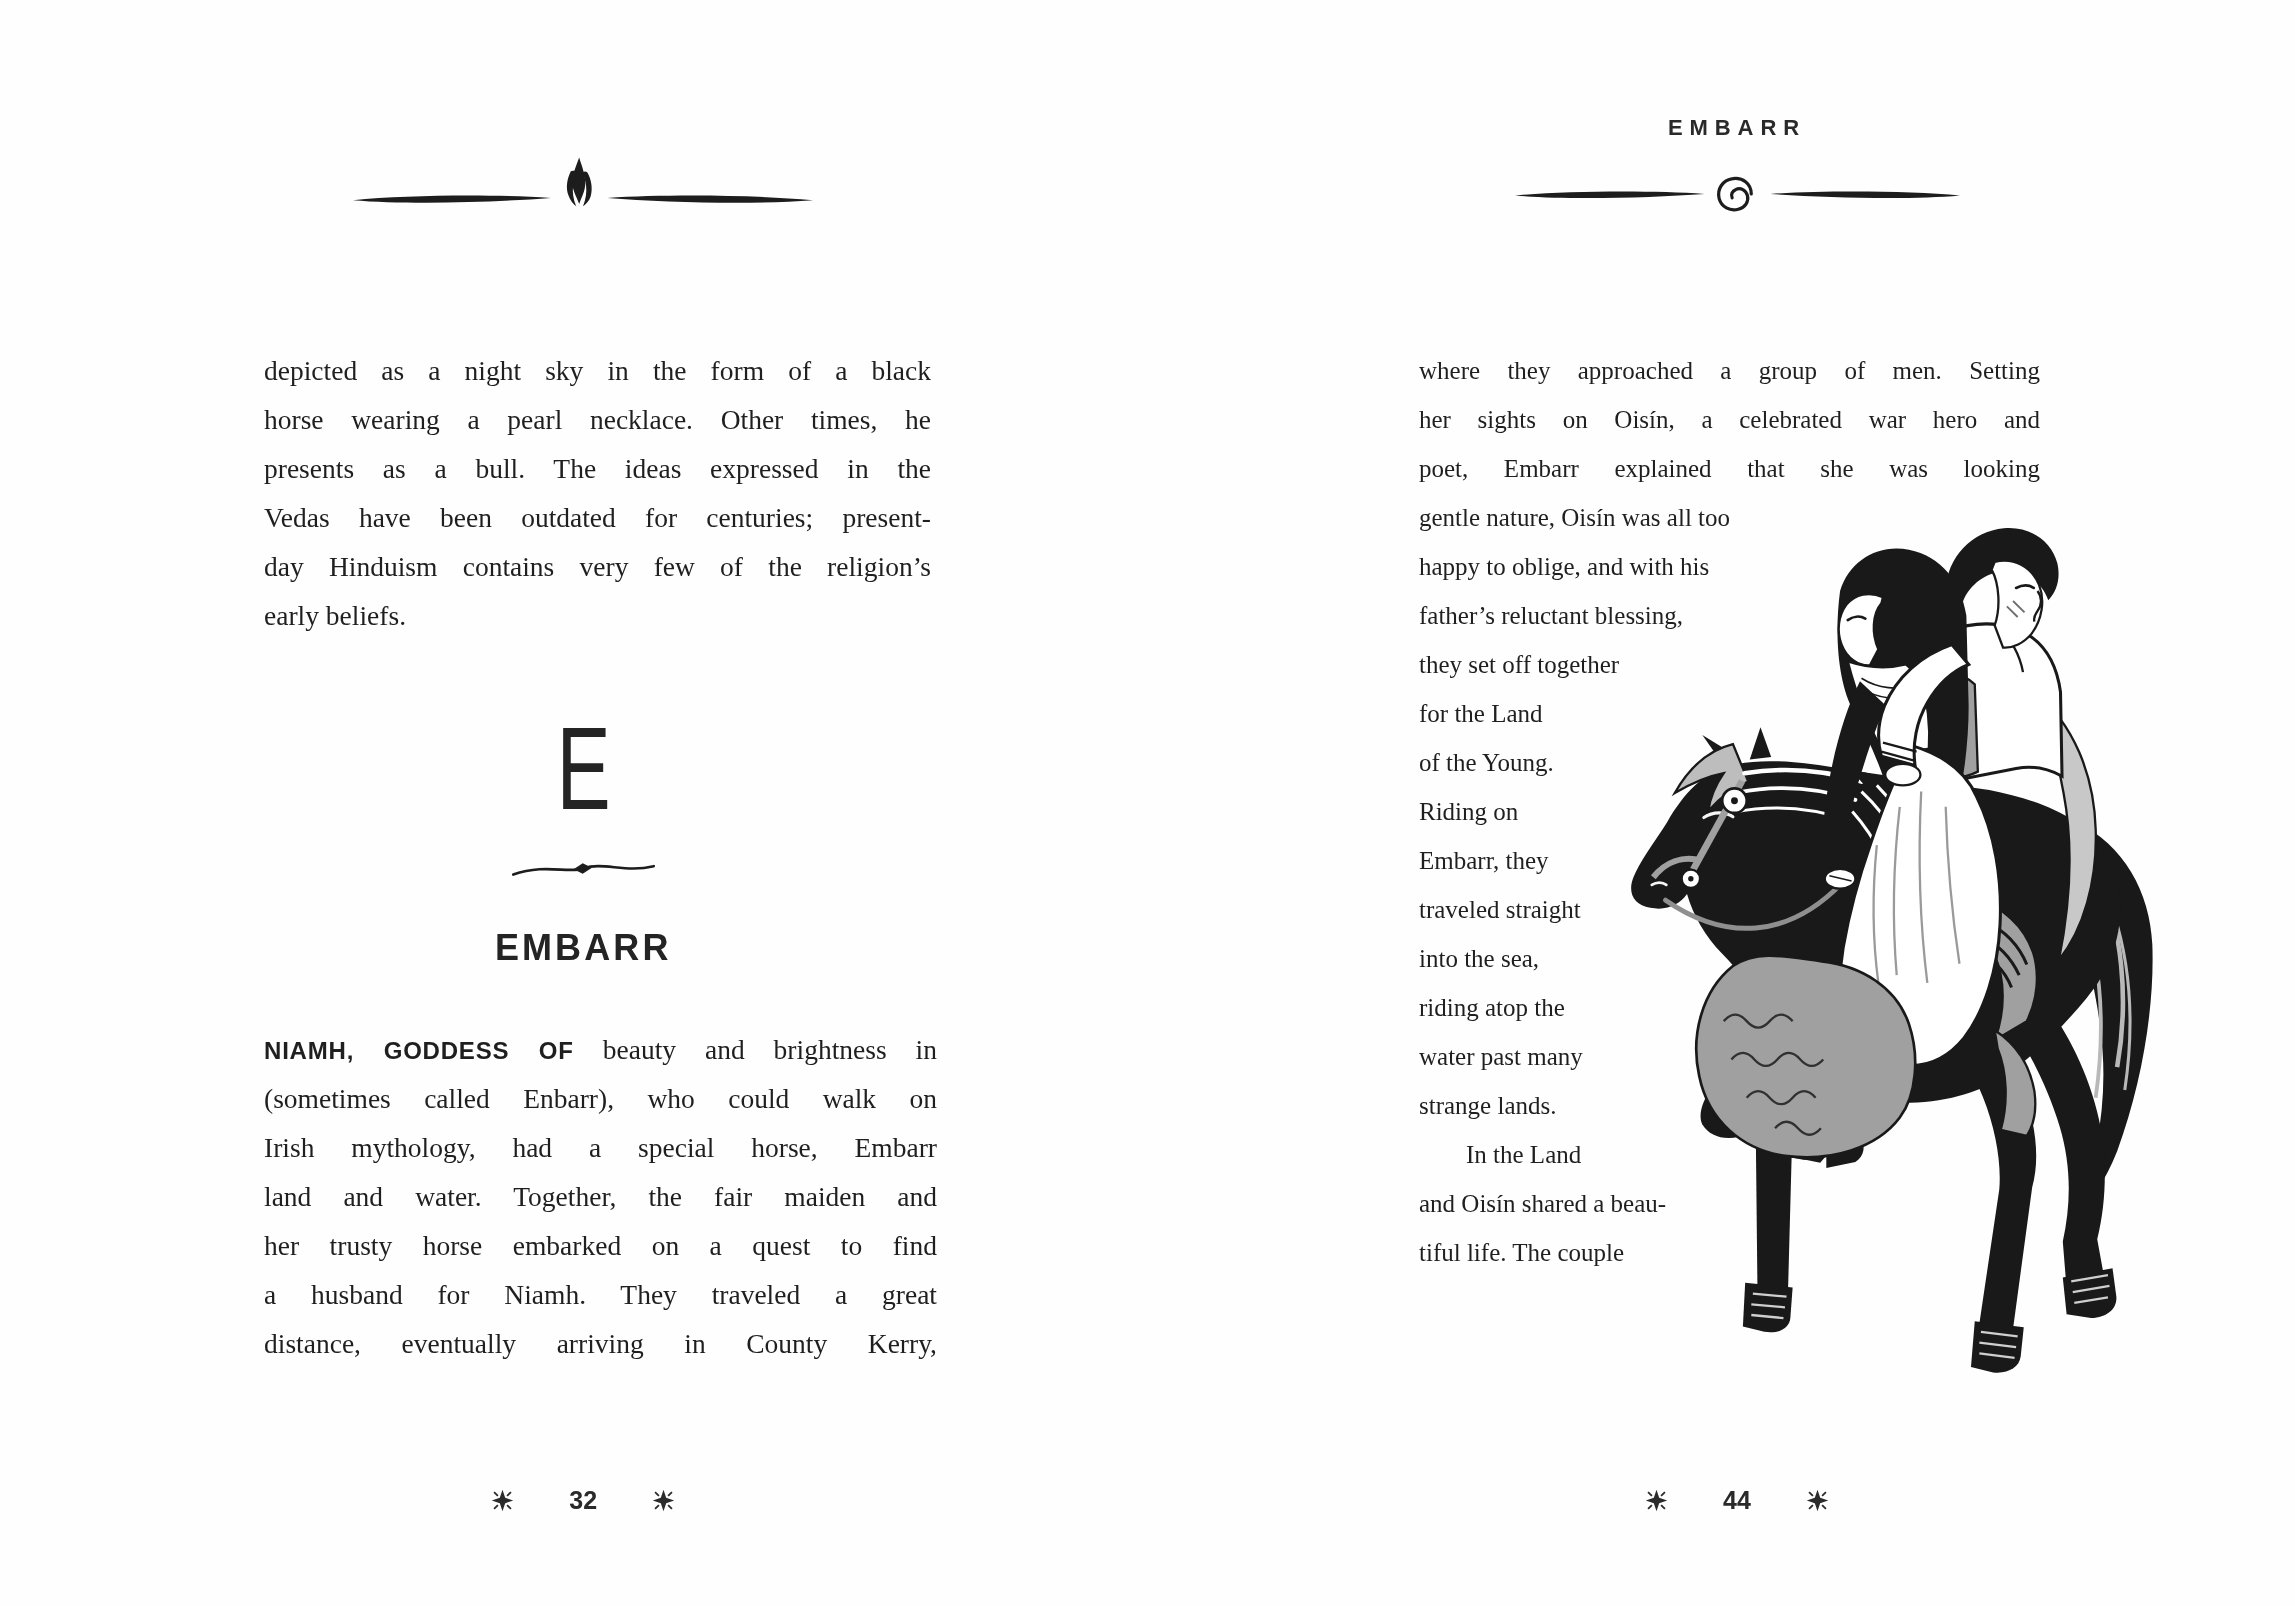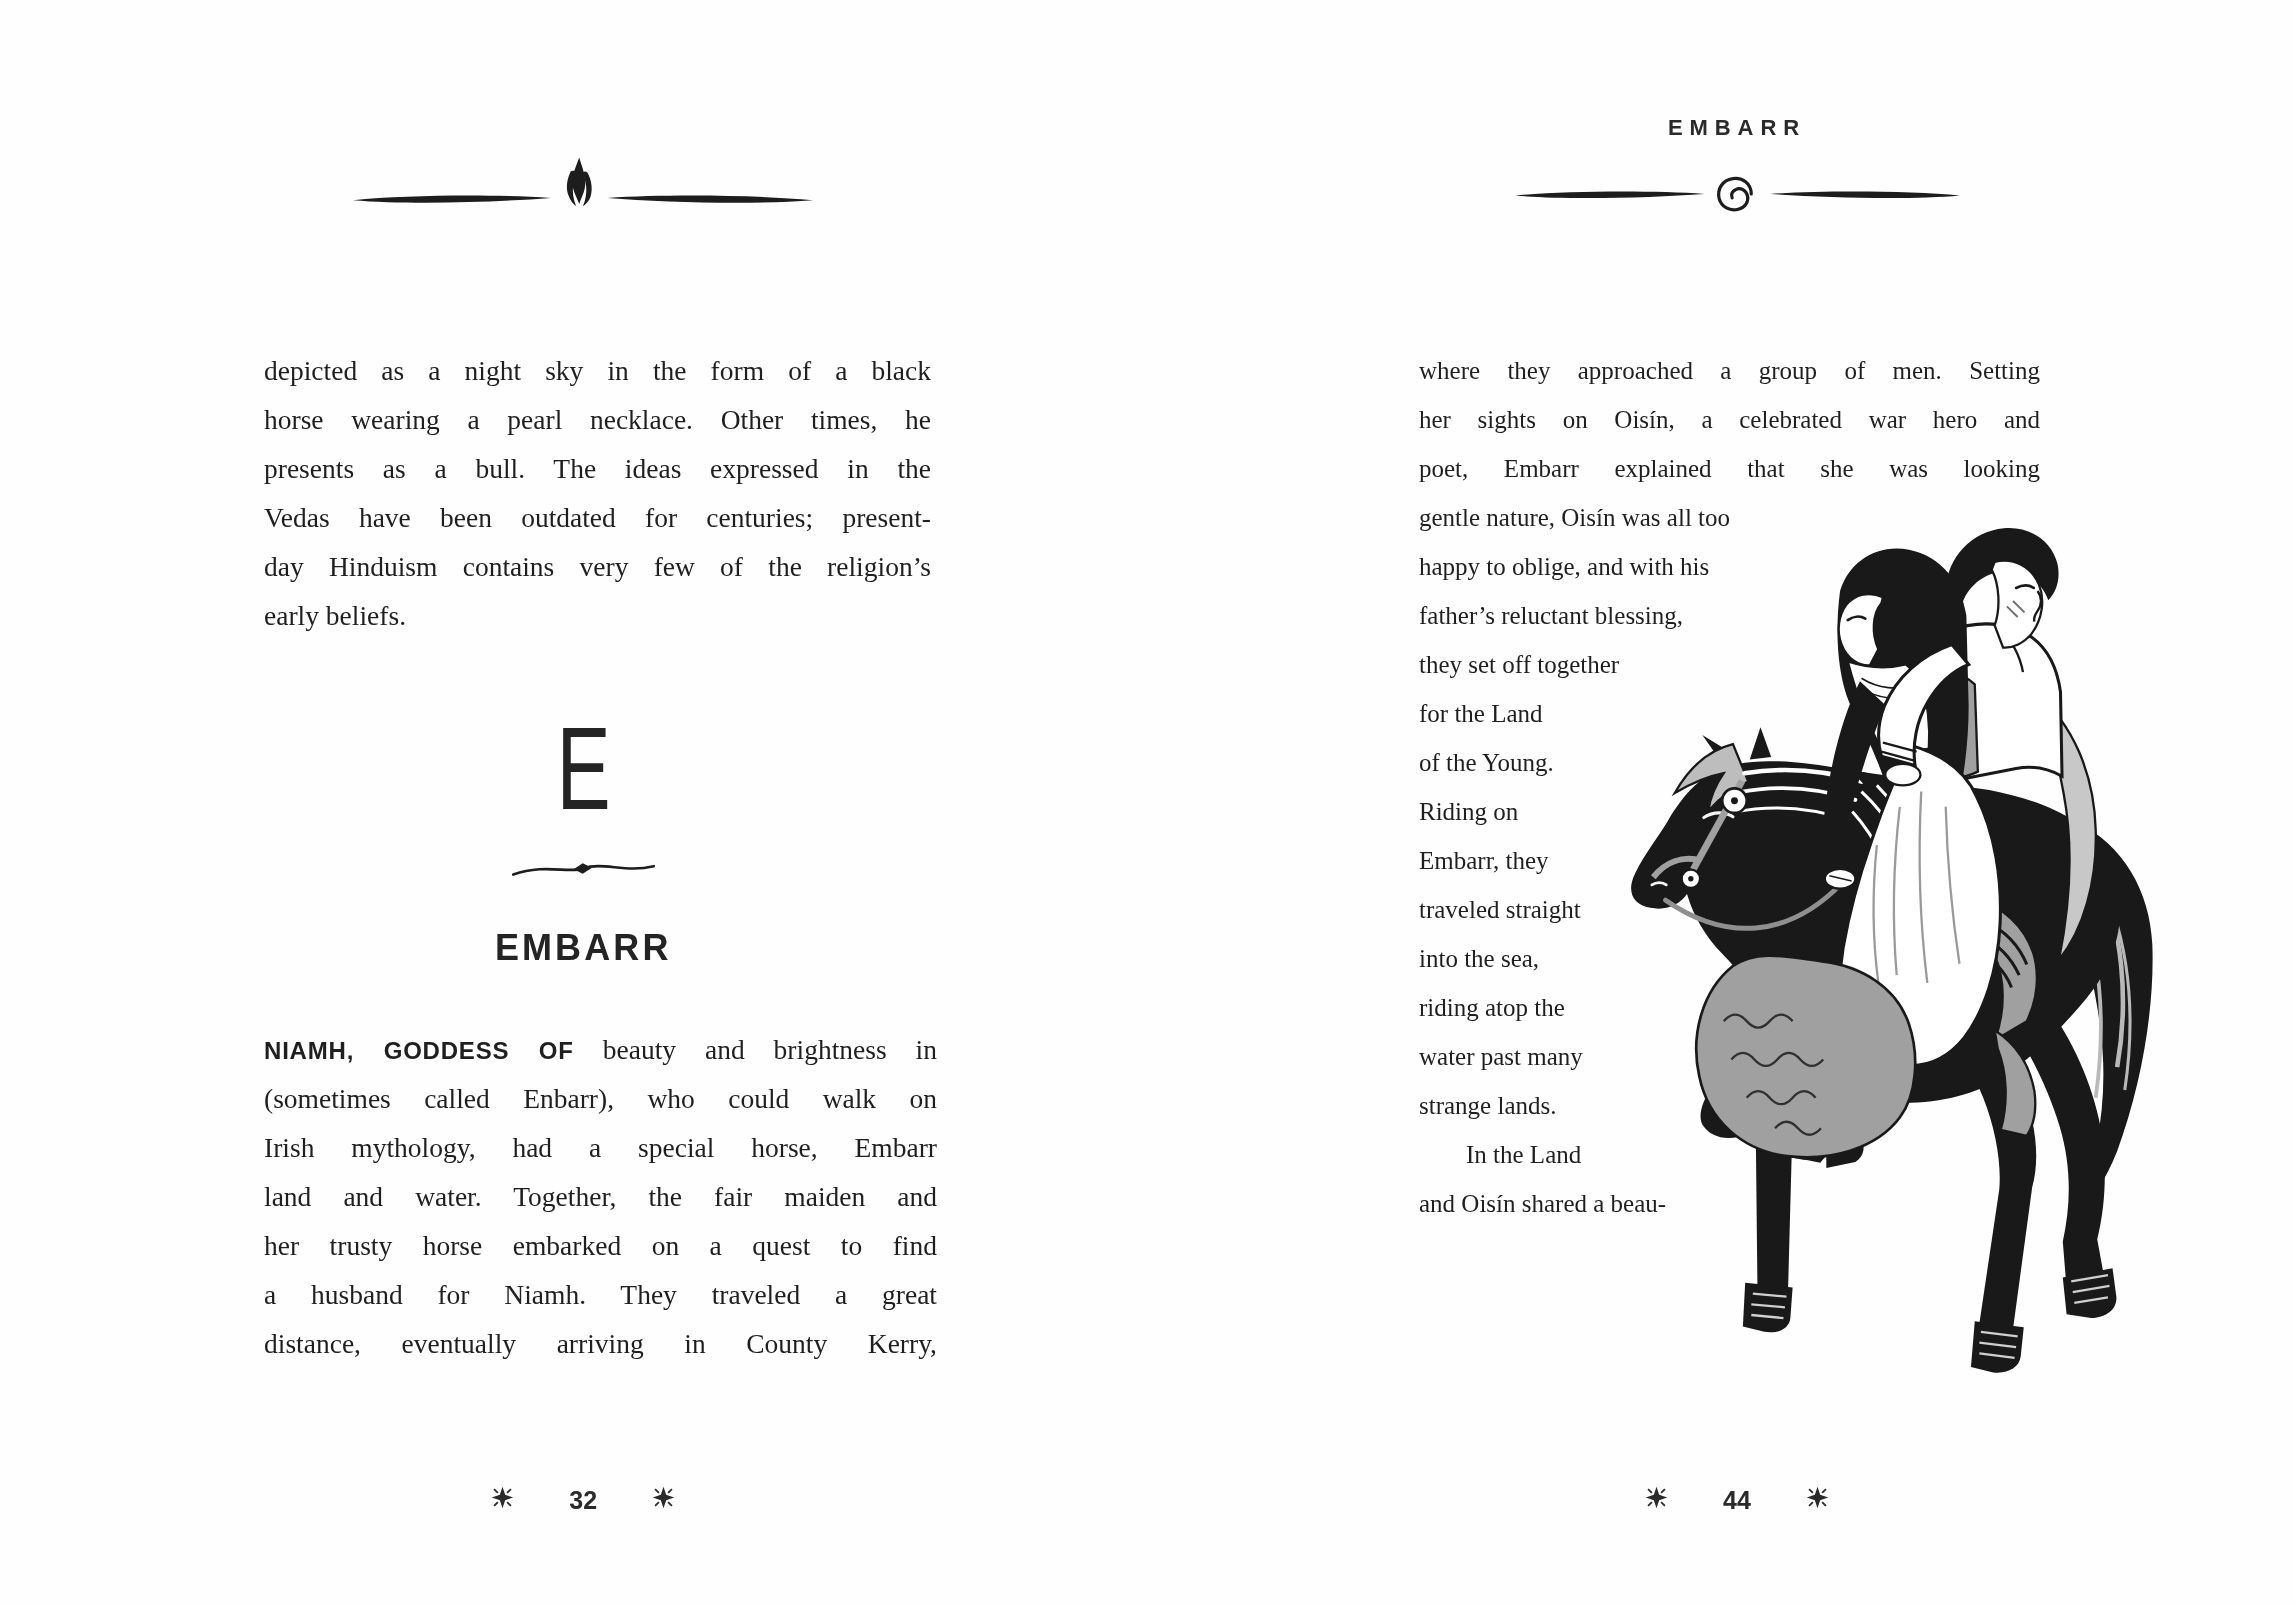--- a/index.html
+++ b/index.html
@@ -19,21 +19,21 @@
   .p3{left:1419px;top:346px;width:621px;}
   .p3 .line{font-size:25px;}
   .p3 .indent{padding-left:47px;}
   .leadin{font-family:"Liberation Sans",sans-serif;font-weight:600;font-size:24px;letter-spacing:0.8px;}
   .section-letter{
     font-family:"Liberation Sans",sans-serif;font-weight:500;font-size:116px;line-height:115px;
     display:inline-block;transform:scaleX(0.70);color:#242424;
   }
   .section-title{font-family:"Liberation Sans",sans-serif;font-weight:600;font-size:36px;letter-spacing:3.1px;color:#242424;}
   .running-head{font-family:"Liberation Sans",sans-serif;font-weight:600;font-size:22px;letter-spacing:6.9px;color:#2a2a2a;}
-  .folio{display:flex;align-items:flex-start;gap:55px;font-family:"Liberation Sans",sans-serif;font-weight:600;font-size:25px;color:#2a2a2a;}
+  .folio{display:flex;align-items:center;gap:55px;font-family:"Liberation Sans",sans-serif;font-weight:600;font-size:25px;color:#2a2a2a;}
   .illustration{position:absolute;left:1618px;top:516px;width:536px;height:861px;}
   svg{display:block;}
 </style>
 </head>
 <body>
 
 <div class="spread">
 
   <section>
 
@@ -124,20 +124,21 @@
       <div class="line">of the Young.</div>
       <div class="line">Riding on</div>
       <div class="line">Embarr, they</div>
       <div class="line">traveled straight</div>
       <div class="line">into the sea,</div>
       <div class="line">riding atop the</div>
       <div class="line">water past many</div>
       <div class="line">strange lands.</div>
       <div class="line indent">In the Land</div>
       <div class="line">and Oisín shared a beau-</div>
+      <div class="line">tiful life. The couple</div>
     </div>
 
     <svg class="illustration" viewBox="0 0 700 1125">
 
       <g>
         <path d="M600,400 C660,430 695,490 698,560 C701,640 685,740 652,830 C637,868 618,896 600,910 C625,845 638,770 633,700 C627,620 607,540 572,485 C580,452 590,422 600,400 Z" fill="#191919"></path>
         <path d="M628,470 C658,540 668,630 652,720" stroke="#b9b9b9" stroke-width="6" fill="none"></path>
         <path d="M600,495 C630,570 638,660 624,760" stroke="#b9b9b9" stroke-width="5" fill="none"></path>
         <path d="M648,520 C670,590 674,670 662,750" stroke="#b9b9b9" stroke-width="4" fill="none"></path>
       </g>

